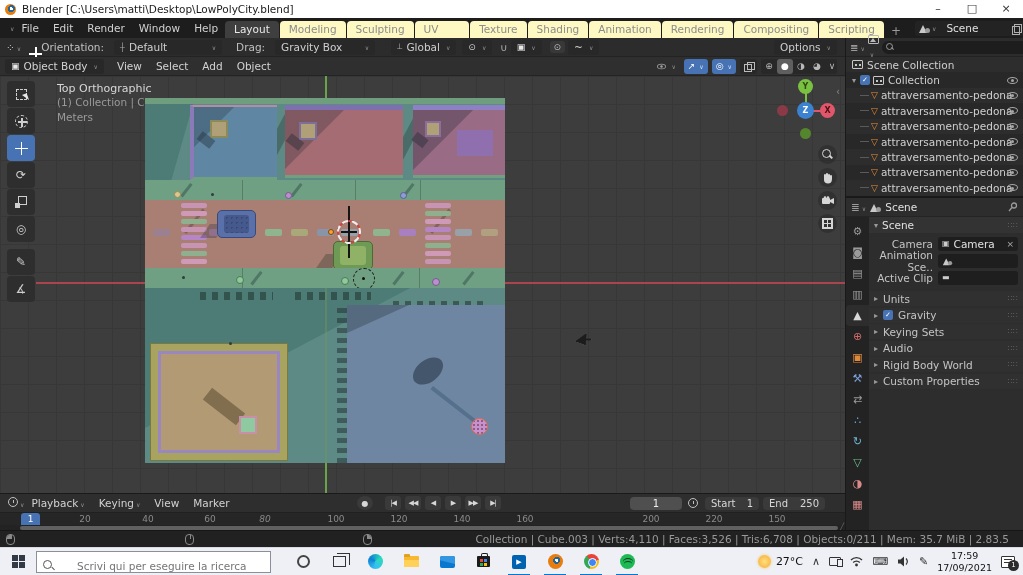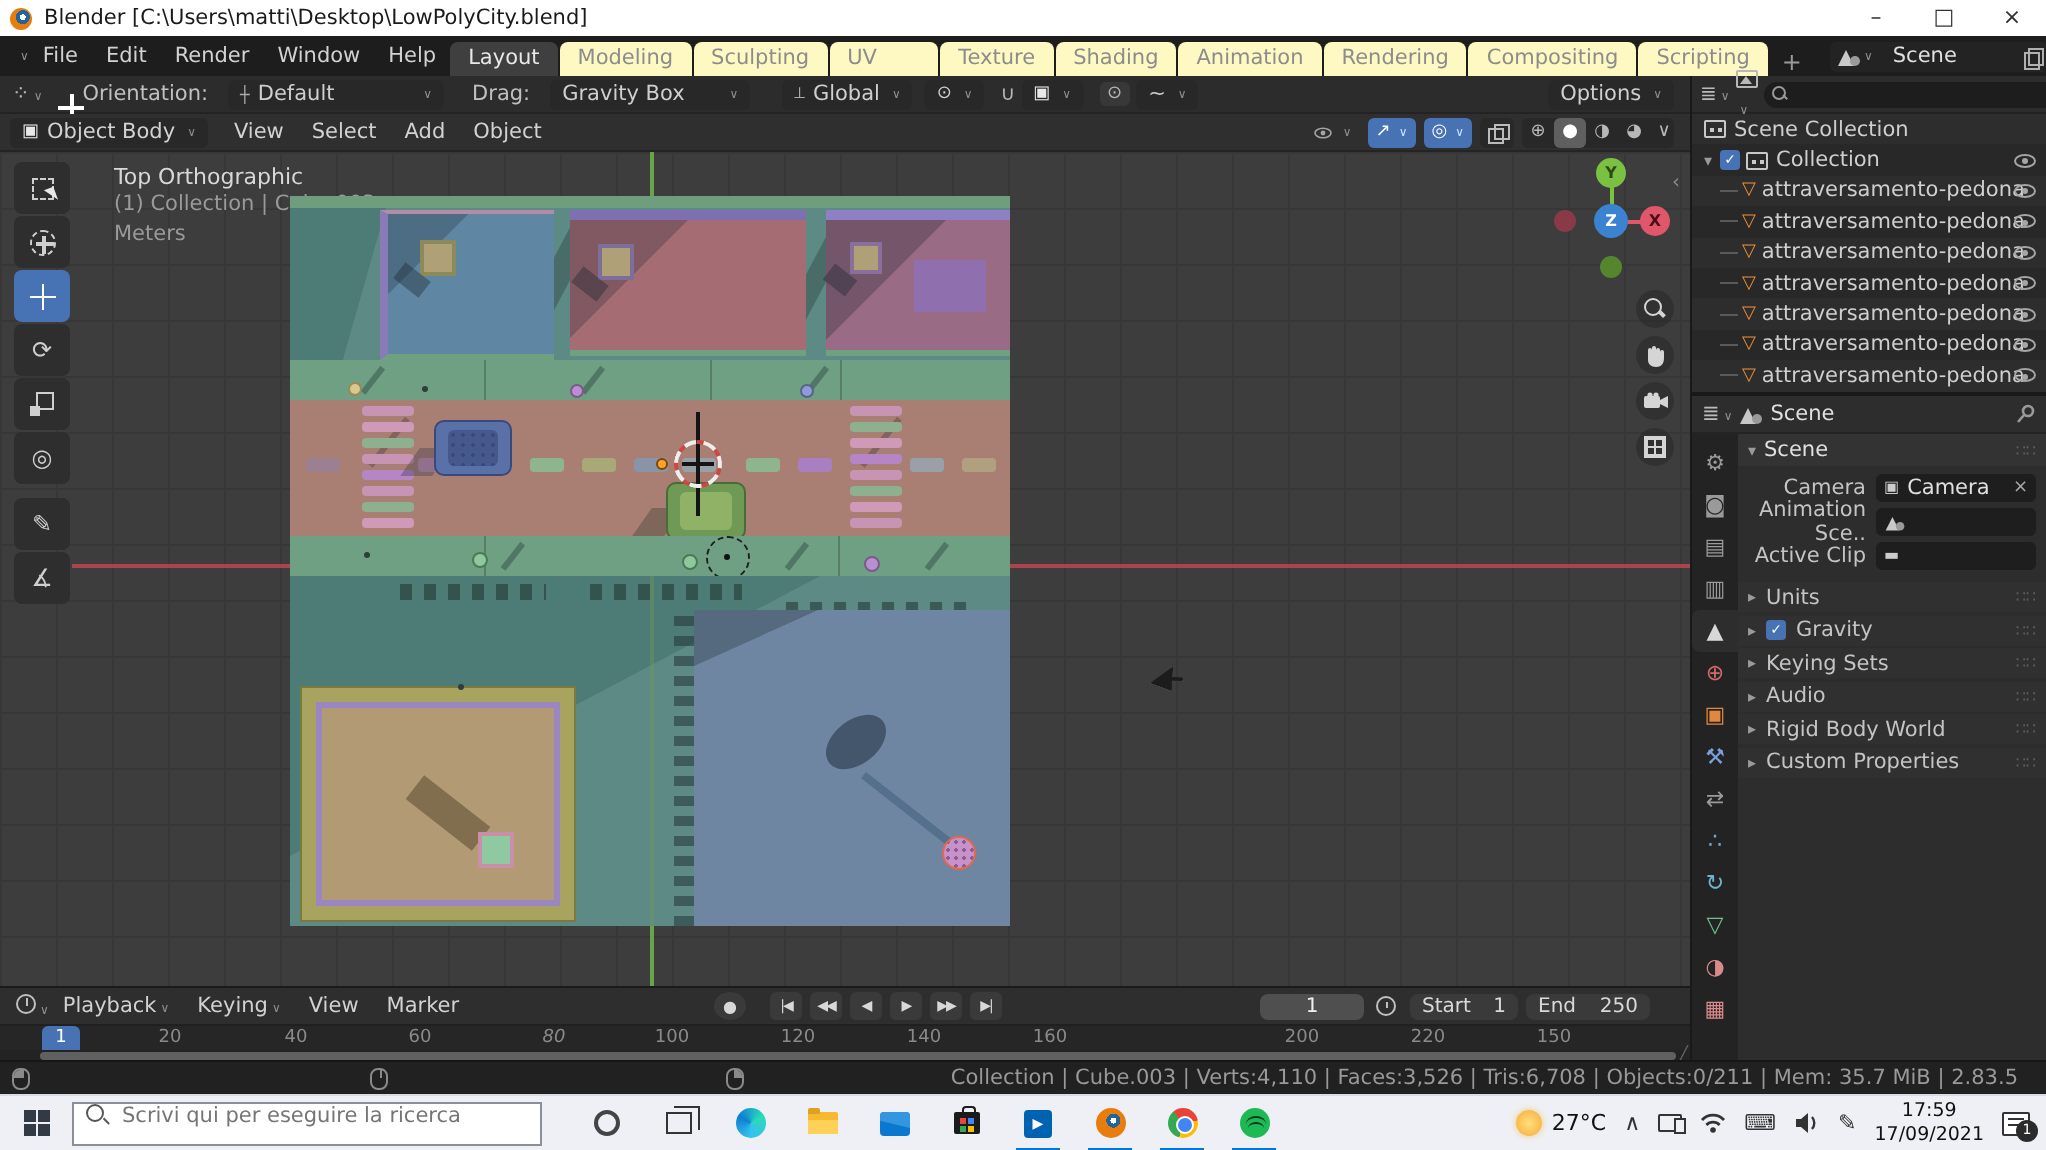--- a/index.html
+++ b/index.html
@@ -150,21 +150,21 @@
   .mouse.l::after { content:""; position:absolute; left:0; top:0; width:4px; height:4px; background:#8a8a8a; border-radius:3px 0 0 0; }
   .mouse.r::after { content:""; position:absolute; right:0; top:0; width:4px; height:4px; background:#8a8a8a; border-radius:0 3px 0 0; }
   .stattext { position:absolute; right:14px; top:2px; }
 
   
   .taskbar { position:absolute; left:0; top:547px; width:1023px; height:28px; background:#eef0f5; border-top:1px solid #d8dbe2; display:flex; align-items:center; }
   .tbicon { width:36px; height:28px; display:flex; align-items:center; justify-content:center; position:relative; }
   .runline { position:absolute; bottom:0; left:7px; right:7px; height:2px; background:#0078d7; }
   .winlogo { width:13px; height:13px; display:grid; grid-template-columns:6px 6px; grid-template-rows:6px 6px; gap:1px; }
   .winlogo span { background:#323a45; }
-  .tsearch { width:235px; height:22px; background:#fff; border:1px solid #8a8f99; display:flex; align-items:flex-start; gap:6px; padding:0 6px; }
+  .tsearch { width:235px; height:22px; background:#fff; border:1px solid #8a8f99; display:flex; align-items:flex-end; gap:22px; padding:0 6px; }
   .tsearch input { border:none; outline:none; font-size:10.5px; color:#444; width:190px; font-family:"DejaVu Sans",sans-serif; background:transparent; }
   .ic-mag3 { position:relative; width:12px; height:12px; flex-shrink:0; }
   .ic-mag3::before { content:""; position:absolute; left:0; top:0; width:7px; height:7px; border:1.4px solid #555; border-radius:50%; }
   .ic-mag3::after { content:""; position:absolute; left:8px; top:8px; width:4px; height:1.4px; background:#555; transform:rotate(45deg); }
   .cortana { width:13px; height:13px; border:2px solid #444; border-radius:50%; }
   .taskview { position:relative; width:13px; height:11px; border:1.5px solid #333; }
   .taskview::after { content:""; position:absolute; left:3px; top:-4px; width:12px; height:11px; border:1.5px solid #333; border-left:none; border-bottom:none; }
   .edge { width:15px; height:15px; border-radius:50%; background:conic-gradient(from 180deg, #35c1f1, #0d7fd4, #2adbb8, #35c1f1); }
   .folder { position:relative; width:15px; height:11px; background:#f8b830; border-radius:1px; }
   .folder::before { content:""; position:absolute; left:0; top:-2px; width:6px; height:3px; background:#e0a020; border-radius:1px 1px 0 0; }
@@ -694,21 +694,21 @@
         </span>
       <span class="sepill" style="left:763px; width:62px;">
           <span>End</span>
           <span>250</span>
         </span>
     </div>
     <div class="ruler">
       <span class="tick" style="left:70px;">20</span>
       <span class="tick" style="left:133px;">40</span>
       <span class="tick" style="left:195px;">60</span>
-      <span class="tick" style="left:262px;font-style:italic;">80</span>
+      <span class="tick" style="left:250px;font-style:italic;">80</span>
       <span class="tick" style="left:321px;">100</span>
       <span class="tick" style="left:384px;">120</span>
       <span class="tick" style="left:447px;">140</span>
       <span class="tick" style="left:510px;">160</span>
       <span class="tick" style="left:573px;margin-top:28px;">180</span>
       <span class="tick" style="left:636px;">200</span>
       <span class="tick" style="left:699px;">220</span>
       <span class="tick" style="left:762px;">150</span>
       <span class="playhead">1</span>
     </div>

